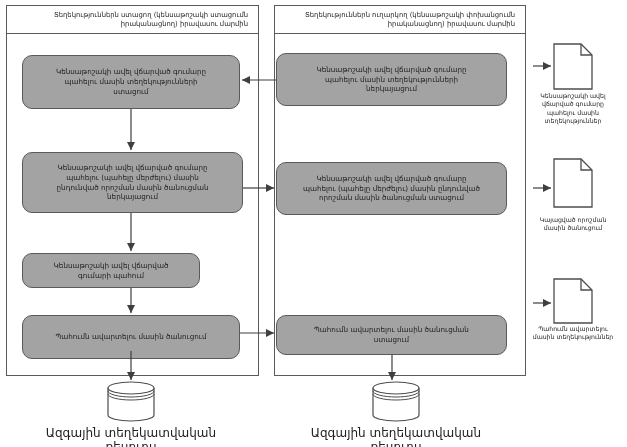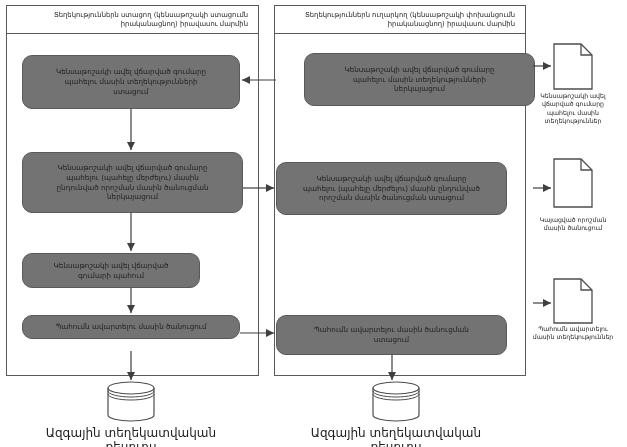--- a/index.html
+++ b/index.html
@@ -11,29 +11,29 @@
     position:absolute;border:1px solid #5a5a5a;background:#ffffff;box-sizing:border-box;
   }
   .lane-left{left:6px;top:5px;width:253px;height:371px;}
   .lane-right{left:274px;top:5px;width:252px;height:371px;}
   .lane-header{
     box-sizing:border-box;width:100%;height:28px;border-bottom:1px solid #5a5a5a;
     display:flex;align-items:center;justify-content:center;text-align:right;
     font-size:6.8px;line-height:1.3;padding:2px 10px;color:#222;
   }
   .box{
-    position:absolute;border:1px solid #5a5a5a;border-radius:10px;background:#737373;
+    position:absolute;border:1px solid #5a5a5a;border-radius:10px;background:#a3a3a3;
     box-sizing:border-box;display:flex;align-items:center;justify-content:center;
     text-align:center;font-size:7.2px;line-height:1.35;padding:4px 24px;color:#222;
   }
   #box-l1{left:22px;top:55px;width:218px;height:54px;}
   #box-l2{left:22px;top:152px;width:221px;height:61px;}
   #box-l3{left:22px;top:253px;width:178px;height:35px;}
-  #box-l4{left:22px;top:315px;width:218px;height:24px;}
-  #box-r1{left:276px;top:53px;width:231px;height:53px;margin-left:28px;}
+  #box-l4{left:22px;top:315px;width:218px;height:44px;}
+  #box-r1{left:276px;top:53px;width:231px;height:53px;}
   #box-r2{left:276px;top:162px;width:231px;height:53px;}
   #box-r3{left:276px;top:315px;width:231px;height:40px;}
   .doc-icon{position:absolute;}
   #doc1{left:553px;top:43px;}
   #doc2{left:553px;top:158px;}
   #doc3{left:553px;top:278px;}
   .doc-label{
     position:absolute;width:84px;text-align:center;font-size:6.2px;line-height:1.35;color:#222;
   }
   #doc1-label{left:531px;top:92px;}

